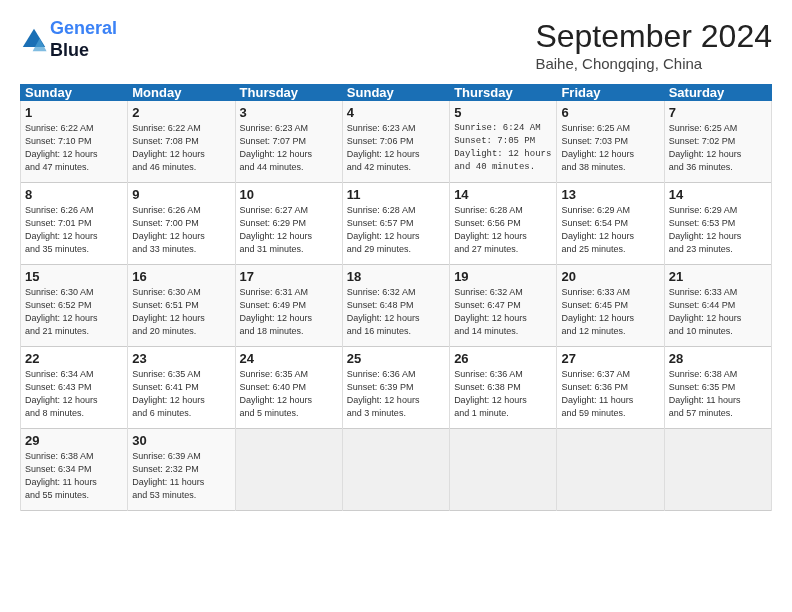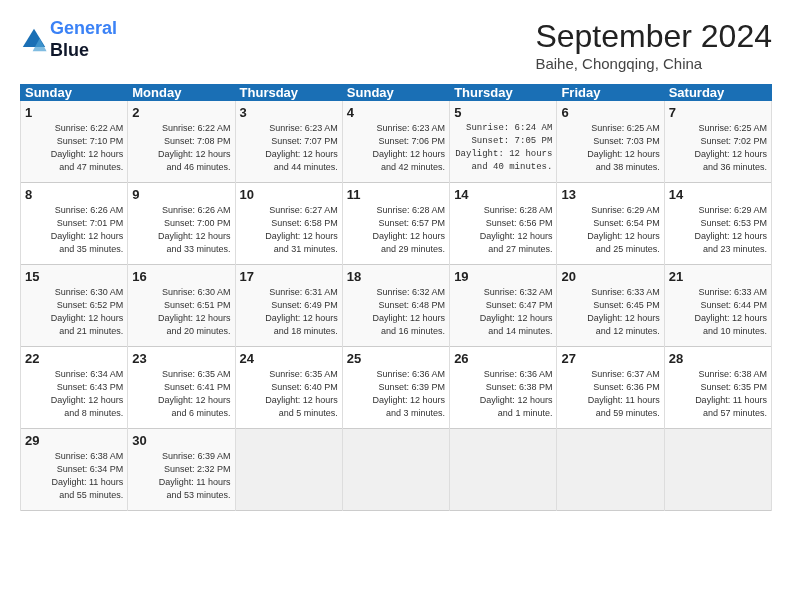--- a/index.html
+++ b/index.html
@@ -88,21 +88,20 @@
       font-size: 13px;
       font-weight: bold;
       color: #222;
       display: block;
       margin-bottom: 2px;
     }
     .day-info {
       font-size: 9px;
       color: #333;
       line-height: 1.45;
-      text-align: right;
     }
     .empty {
       background: #f0f0f0 !important;
     }
   </style>
 </head>
 <body>
 
 <div class="page">
   <div class="header">
@@ -197,21 +196,21 @@
           <td>
             <span class="day-num">9</span>
             <div class="day-info" style="white-space: pre-line;">Sunrise: 6:26 AM
 Sunset: 7:00 PM
 Daylight: 12 hours
 and 33 minutes.</div>
           </td>
           <td>
             <span class="day-num">10</span>
             <div class="day-info" style="white-space: pre-line;">Sunrise: 6:27 AM
-Sunset: 6:58 PM
+Sunset: 6:29 PM
 Daylight: 12 hours
 and 31 minutes.</div>
           </td>
           <td>
             <span class="day-num">11</span>
             <div class="day-info" style="white-space: pre-line;">Sunrise: 6:28 AM
 Sunset: 6:57 PM
 Daylight: 12 hours
 and 29 minutes.</div>
           </td>

